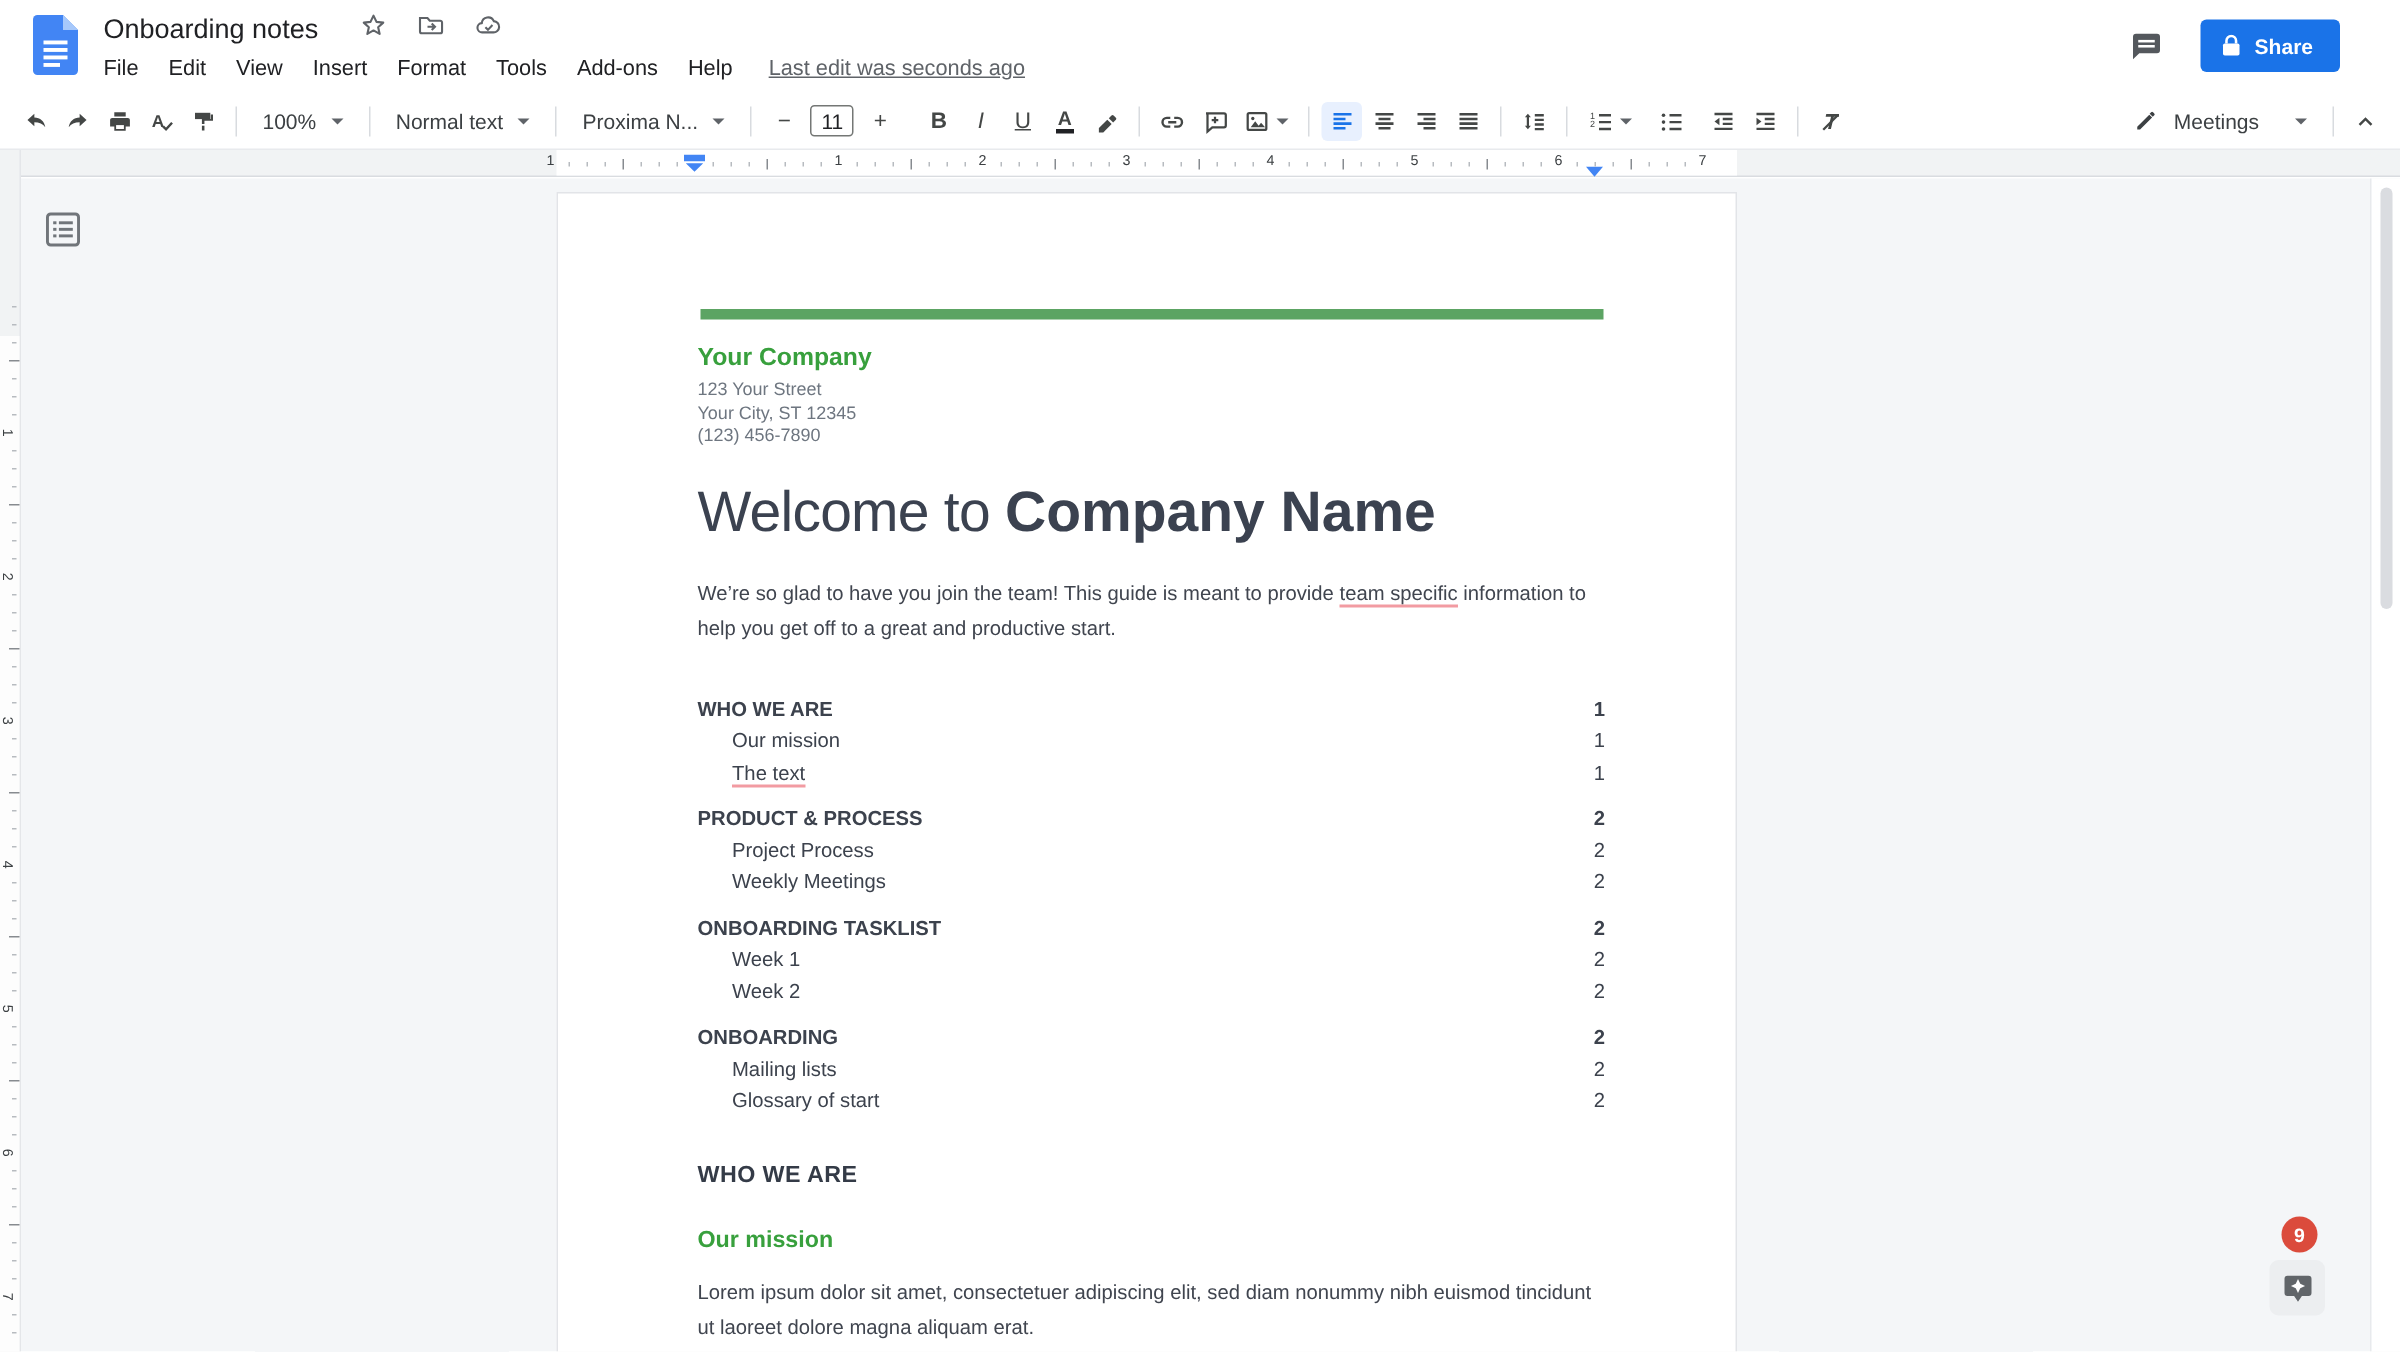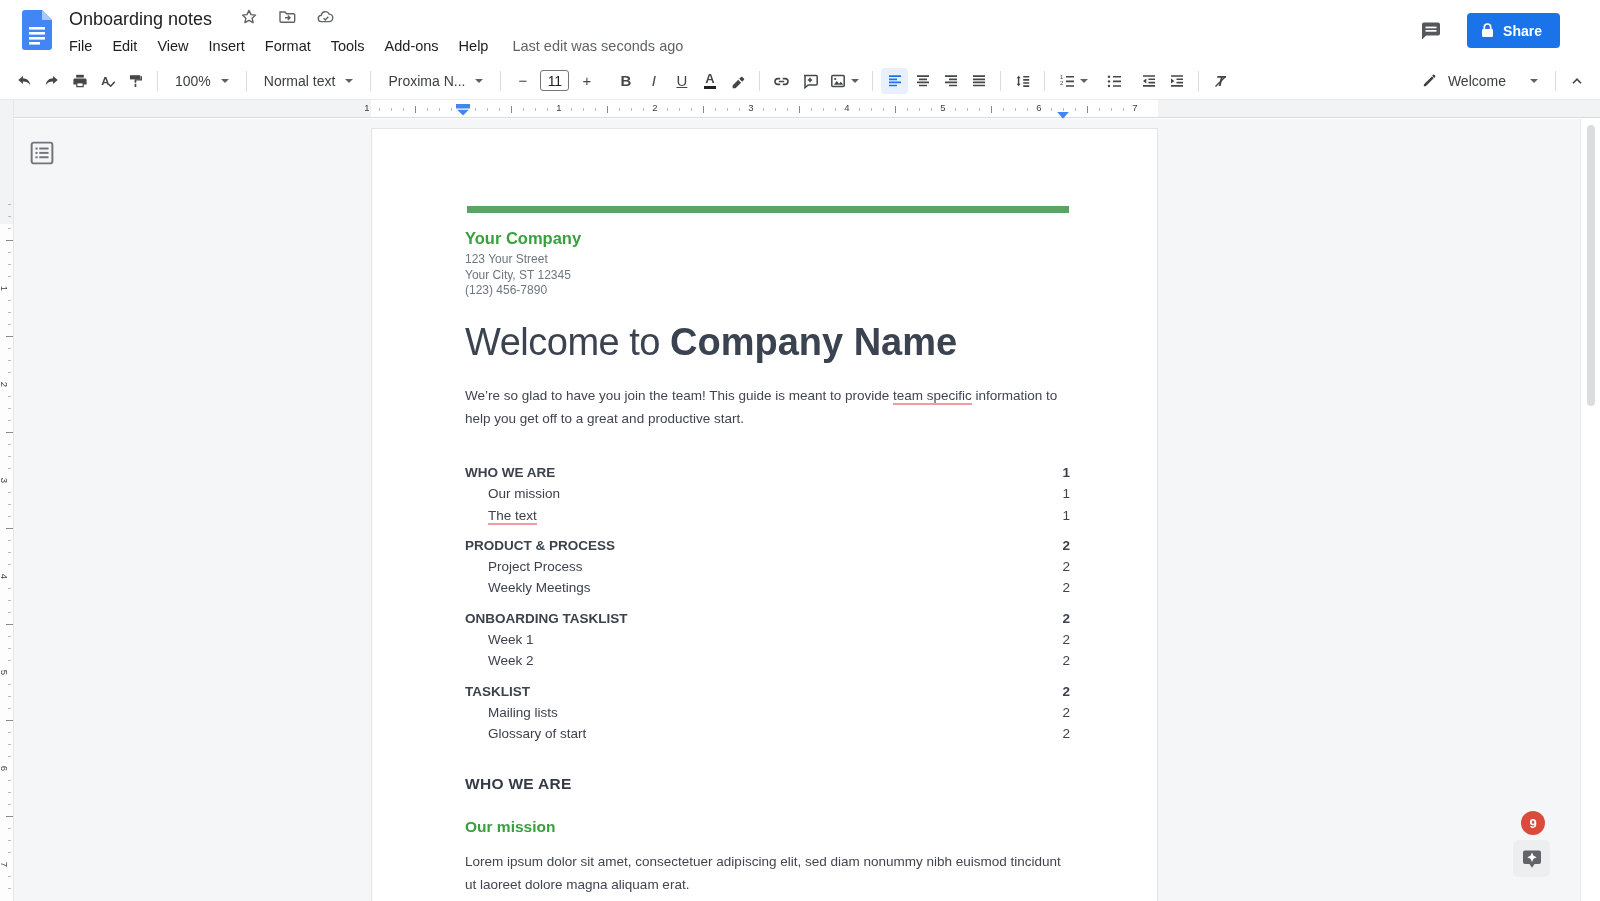--- a/index.html
+++ b/index.html
@@ -7,21 +7,21 @@
   button { background:none; border:none; font-family:inherit; cursor:pointer; }
 
   
   .header { position:absolute; top:0; left:0; right:0; height:62px; background:#fff; z-index:5; }
   .docs-logo { position:absolute; left:22px; top:10px; }
   .title-row { position:absolute; left:69px; top:8px; display:flex; align-items:center; gap:28px; }
   .doc-title { font-size:18px; color:#202124; }
   .title-icons { display:flex; align-items:center; gap:20px; color:#5f6368; }
   .menubar { position:absolute; left:59px; top:35px; display:flex; align-items:center; }
   .menu-item { font-size:14.5px; color:#202124; padding:3px 10px; border-radius:4px; }
-  .last-edit { font-size:14.5px; color:#5f6368; margin-left:14px; }
+  .last-edit { font-size:14.5px; color:#5f6368; text-decoration:underline; margin-left:14px; }
   .hdr-right { position:absolute; right:40px; top:13px; display:flex; align-items:center; gap:22px; }
   .comment-open-btn { width:30px; height:30px; display:flex; align-items:center; justify-content:center; color:#54585d; }
   .share-btn { display:flex; align-items:center; gap:9px; background:var(--accent); color:#fff; font-size:14px; font-weight:bold; height:35px; padding:0 18px 0 14px; border-radius:4px; }
 
   
   .tbar { position:absolute; top:62px; left:0; right:0; height:38px; background:#fff; border-bottom:1px solid #e8eaed; display:flex; align-items:center; padding:0 10px; z-index:5; }
   .tb-left { display:flex; align-items:center; gap:1px; }
   .tb-btn { width:27px; height:26px; border-radius:4px; display:flex; flex-direction:column; align-items:center; justify-content:center; color:#444746; font-size:15px; }
   .tb-btn.active { background:var(--active-bg); color:var(--accent); }
   .tb-sep { width:1px; height:20px; background:#d8dbdf; margin:0 7px; }
@@ -325,21 +325,21 @@
         <path d="M3.5 14.5l10-10" stroke="currentColor" stroke-width="1.5"></path>
       </svg>
     </button>
   </div>
 
   <div class="tb-right">
     <button class="mode-btn">
       <svg width="17" height="17" viewBox="0 0 18 18" fill="currentColor">
         <path d="M3 13.2V15.2h2L13.5 6.7l-2-2zM15 5.2a.95.95 0 000-1.35l-.85-.85a.95.95 0 00-1.35 0l-1.05 1.05 2.2 2.2z"></path>
       </svg>
-      <span>Welcome</span>
+      <span>Meetings</span>
       <span class="caret"></span>
     </button>
     <div class="tb-sep"></div>
     <button class="tb-btn">
       <svg width="16" height="16" viewBox="0 0 18 18" fill="none" stroke="currentColor" stroke-width="1.8">
         <path d="M4.5 11.5L9 7l4.5 4.5"></path>
       </svg>
     </button>
   </div>
 </div>
@@ -542,21 +542,21 @@
         </div>
         <div class="toc-row lvl2">
           <span class="lab">Week 1</span>
           <span>2</span>
         </div>
         <div class="toc-row lvl2">
           <span class="lab">Week 2</span>
           <span>2</span>
         </div>
         <div class="toc-row lvl1 gap">
-          <span class="lab">TASKLIST</span>
+          <span class="lab">ONBOARDING</span>
           <span>2</span>
         </div>
         <div class="toc-row lvl2">
           <span class="lab">Mailing lists</span>
           <span>2</span>
         </div>
         <div class="toc-row lvl2">
           <span class="lab">Glossary of start</span>
           <span>2</span>
         </div>

